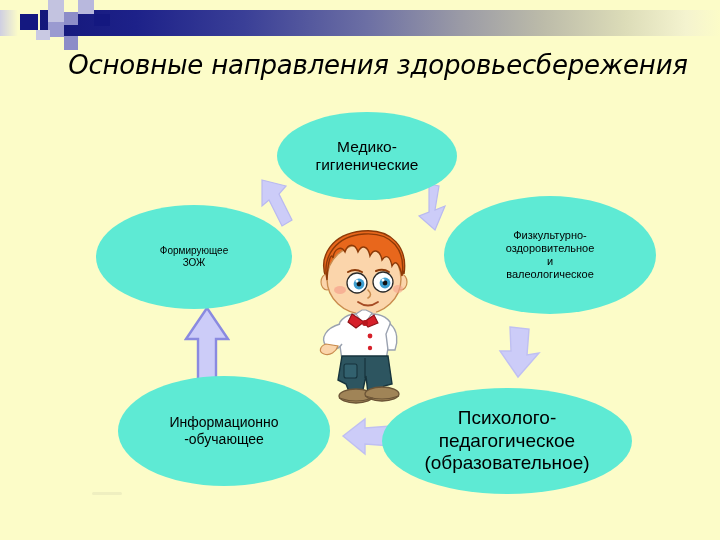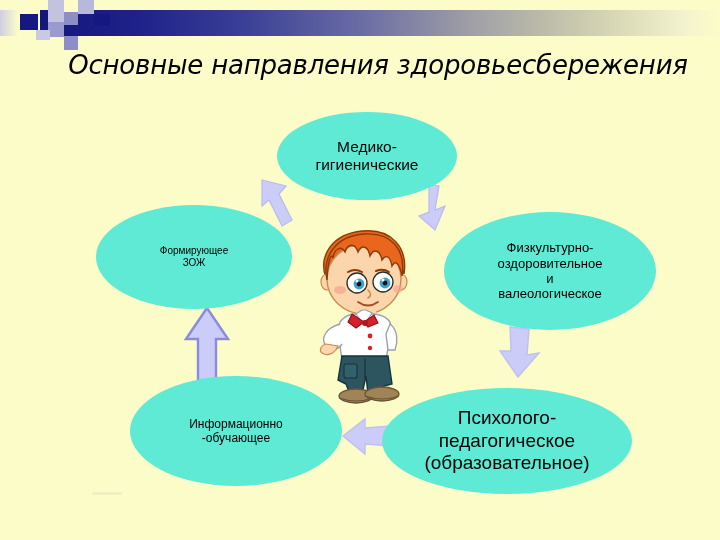--- a/index.html
+++ b/index.html
@@ -71,23 +71,23 @@
     align-items: center;
     justify-content: center;
     text-align: center;
     color: #000000;
     font-family: "Liberation Sans", sans-serif;
     font-size: 15px;
     line-height: 1.18;
     white-space: pre-line;
   }
   #ell-medical   { left: 277px; top: 112px; width: 180px; height: 88px;  font-size: 15.5px; }
-  #ell-physical  { left: 444px; top: 212px; width: 212px; height: 118px; font-size: 13px; }
+  #ell-physical  { left: 444px; top: 196px; width: 212px; height: 118px; font-size: 11px; }
   #ell-forming   { left: 96px;  top: 205px; width: 196px; height: 104px; font-size: 10px; }
-  #ell-info      { left: 130px; top: 376px; width: 212px; height: 110px; font-size: 12px; }
+  #ell-info      { left: 118px; top: 376px; width: 212px; height: 110px; font-size: 14px; }
   #ell-psych     { left: 382px; top: 388px; width: 250px; height: 106px; font-size: 19px; }
 
   
   .arrow { position: absolute; }
   .arrow svg { display: block; }
 
   
   #boy { position: absolute; left: 300px; top: 226px; width: 128px; height: 178px; }
 
   

